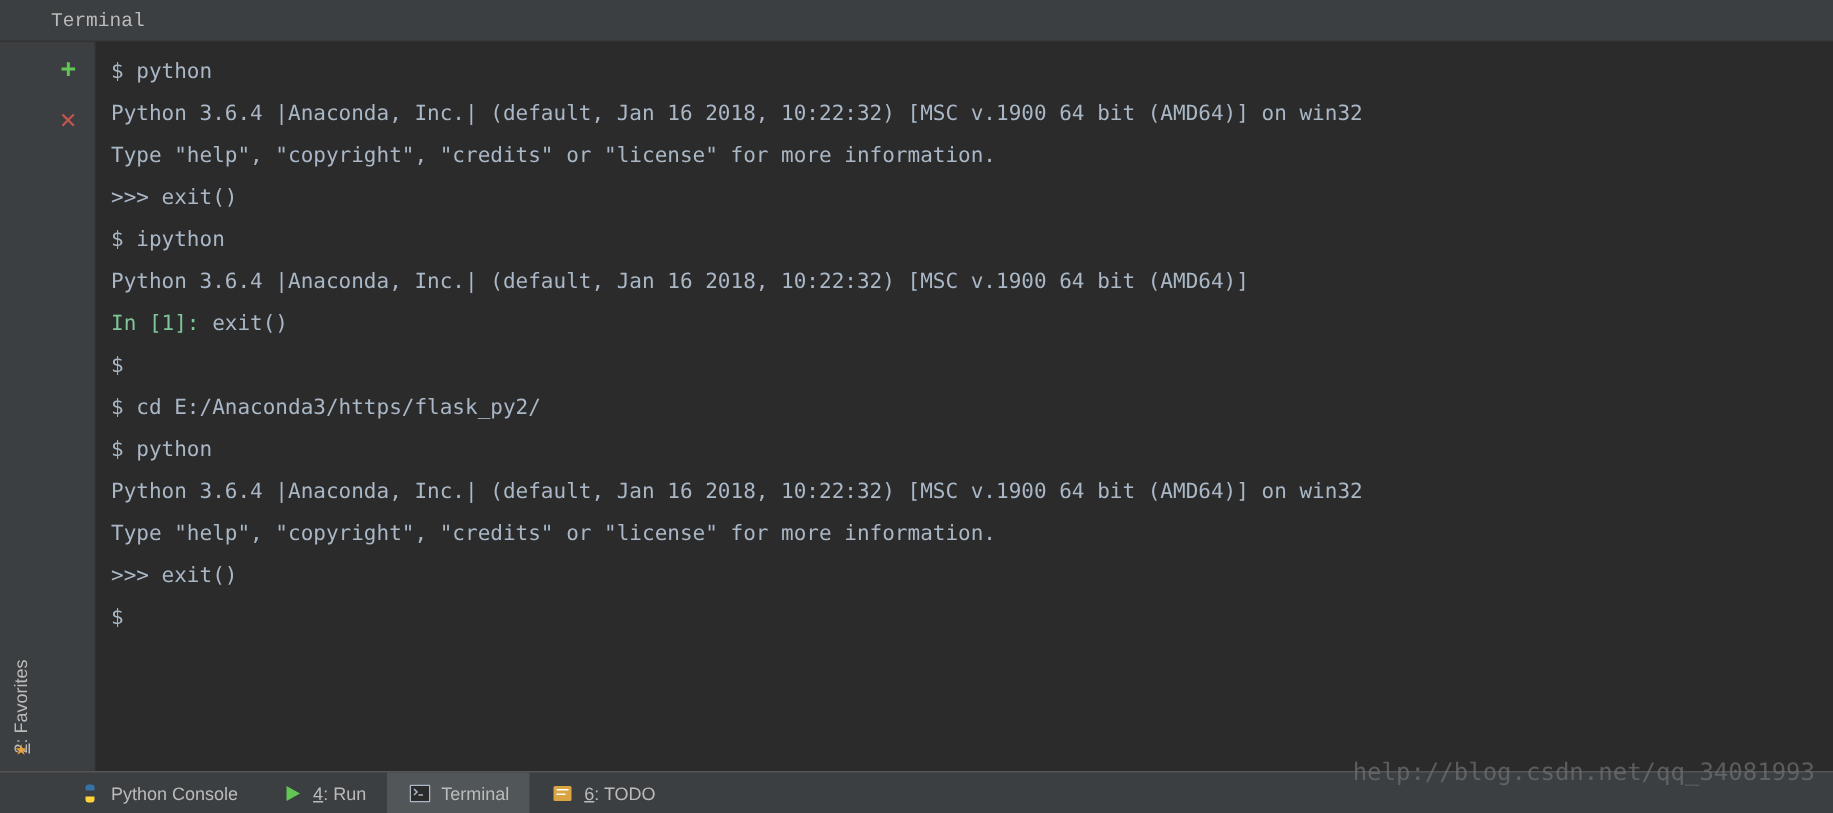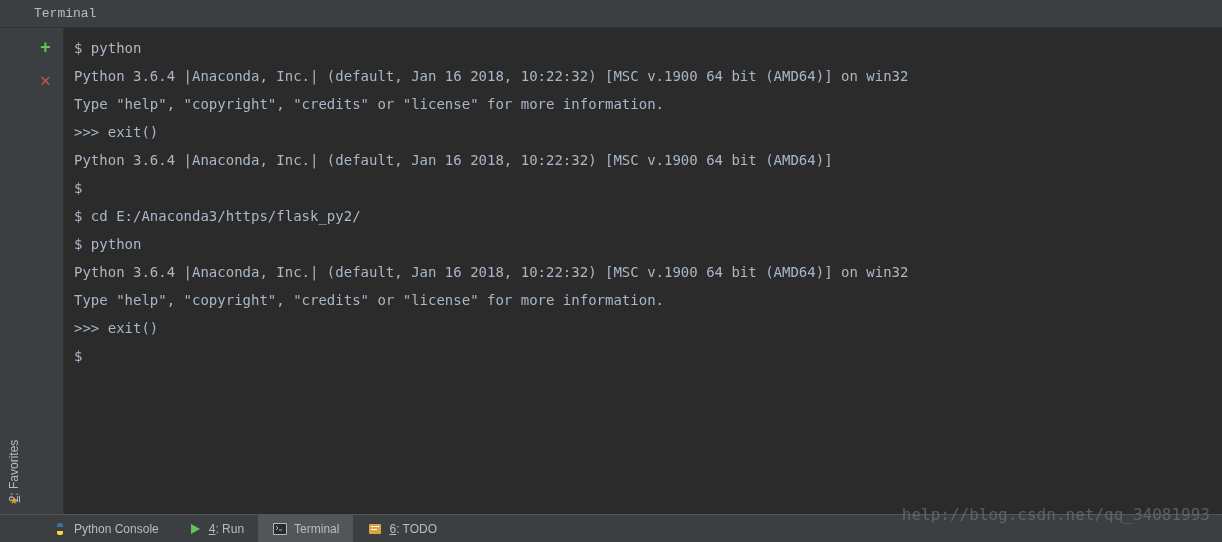--- a/index.html
+++ b/index.html
@@ -160,22 +160,24 @@
   <div class="toolbar-col">
     <div class="toolbar-btn plus">+</div>
     <div class="toolbar-btn close-x">✕</div>
   </div>
 
   <div class="terminal-area" id="terminal-area">
       <div class="terminal-line">$ python</div>
       <div class="terminal-line">Python 3.6.4 |Anaconda, Inc.| (default, Jan 16 2018, 10:22:32) [MSC v.1900 64 bit (AMD64)] on win32</div>
       <div class="terminal-line">Type "help", "copyright", "credits" or "license" for more information.</div>
       <div class="terminal-line">&gt;&gt;&gt; exit()</div>
+      <div class="terminal-line">$ ipython</div>
       <div class="terminal-line">Python 3.6.4 |Anaconda, Inc.| (default, Jan 16 2018, 10:22:32) [MSC v.1900 64 bit (AMD64)]</div>
       <div class="terminal-line"></div>
+      <div class="terminal-line"><span class="ipython-prompt">In [1]: </span><span>exit()</span></div>
       <div class="terminal-line">$</div>
       <div class="terminal-line">$ cd E:/Anaconda3/https/flask_py2/</div>
       <div class="terminal-line">$ python</div>
       <div class="terminal-line">Python 3.6.4 |Anaconda, Inc.| (default, Jan 16 2018, 10:22:32) [MSC v.1900 64 bit (AMD64)] on win32</div>
       <div class="terminal-line">Type "help", "copyright", "credits" or "license" for more information.</div>
       <div class="terminal-line">&gt;&gt;&gt; exit()</div>
       <div class="terminal-line">$</div>
     </div>
 </div>
 

